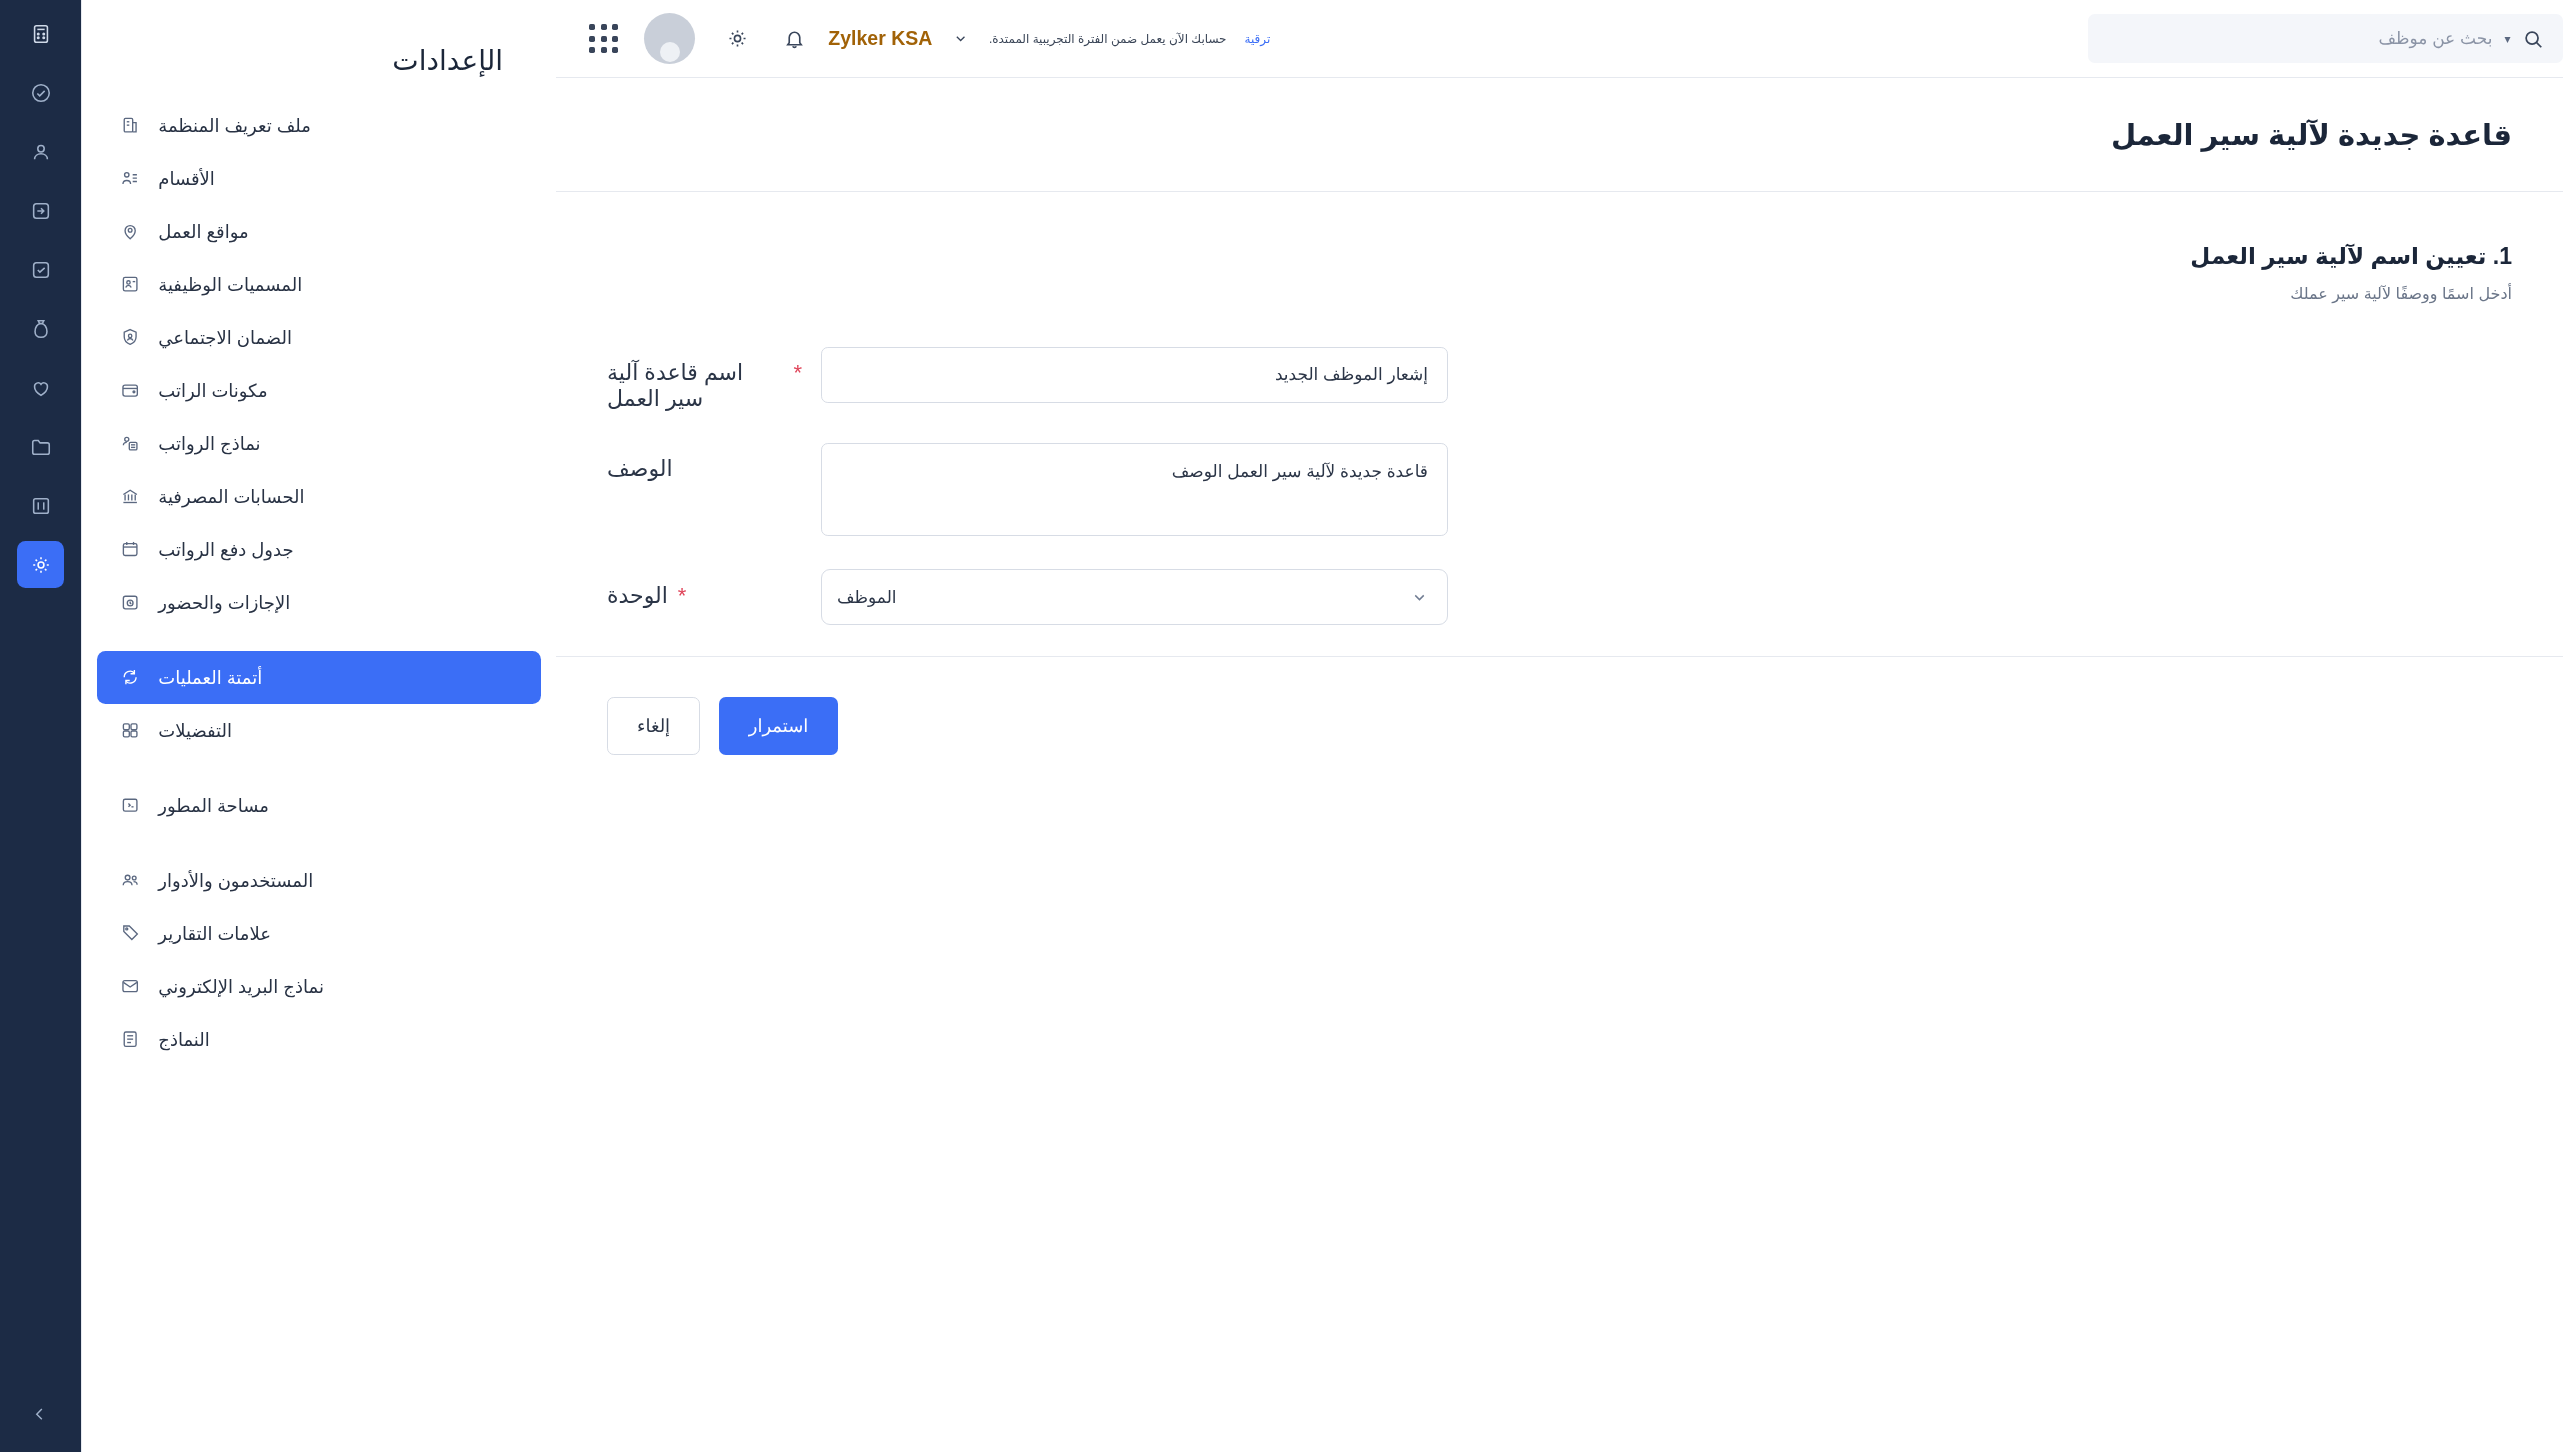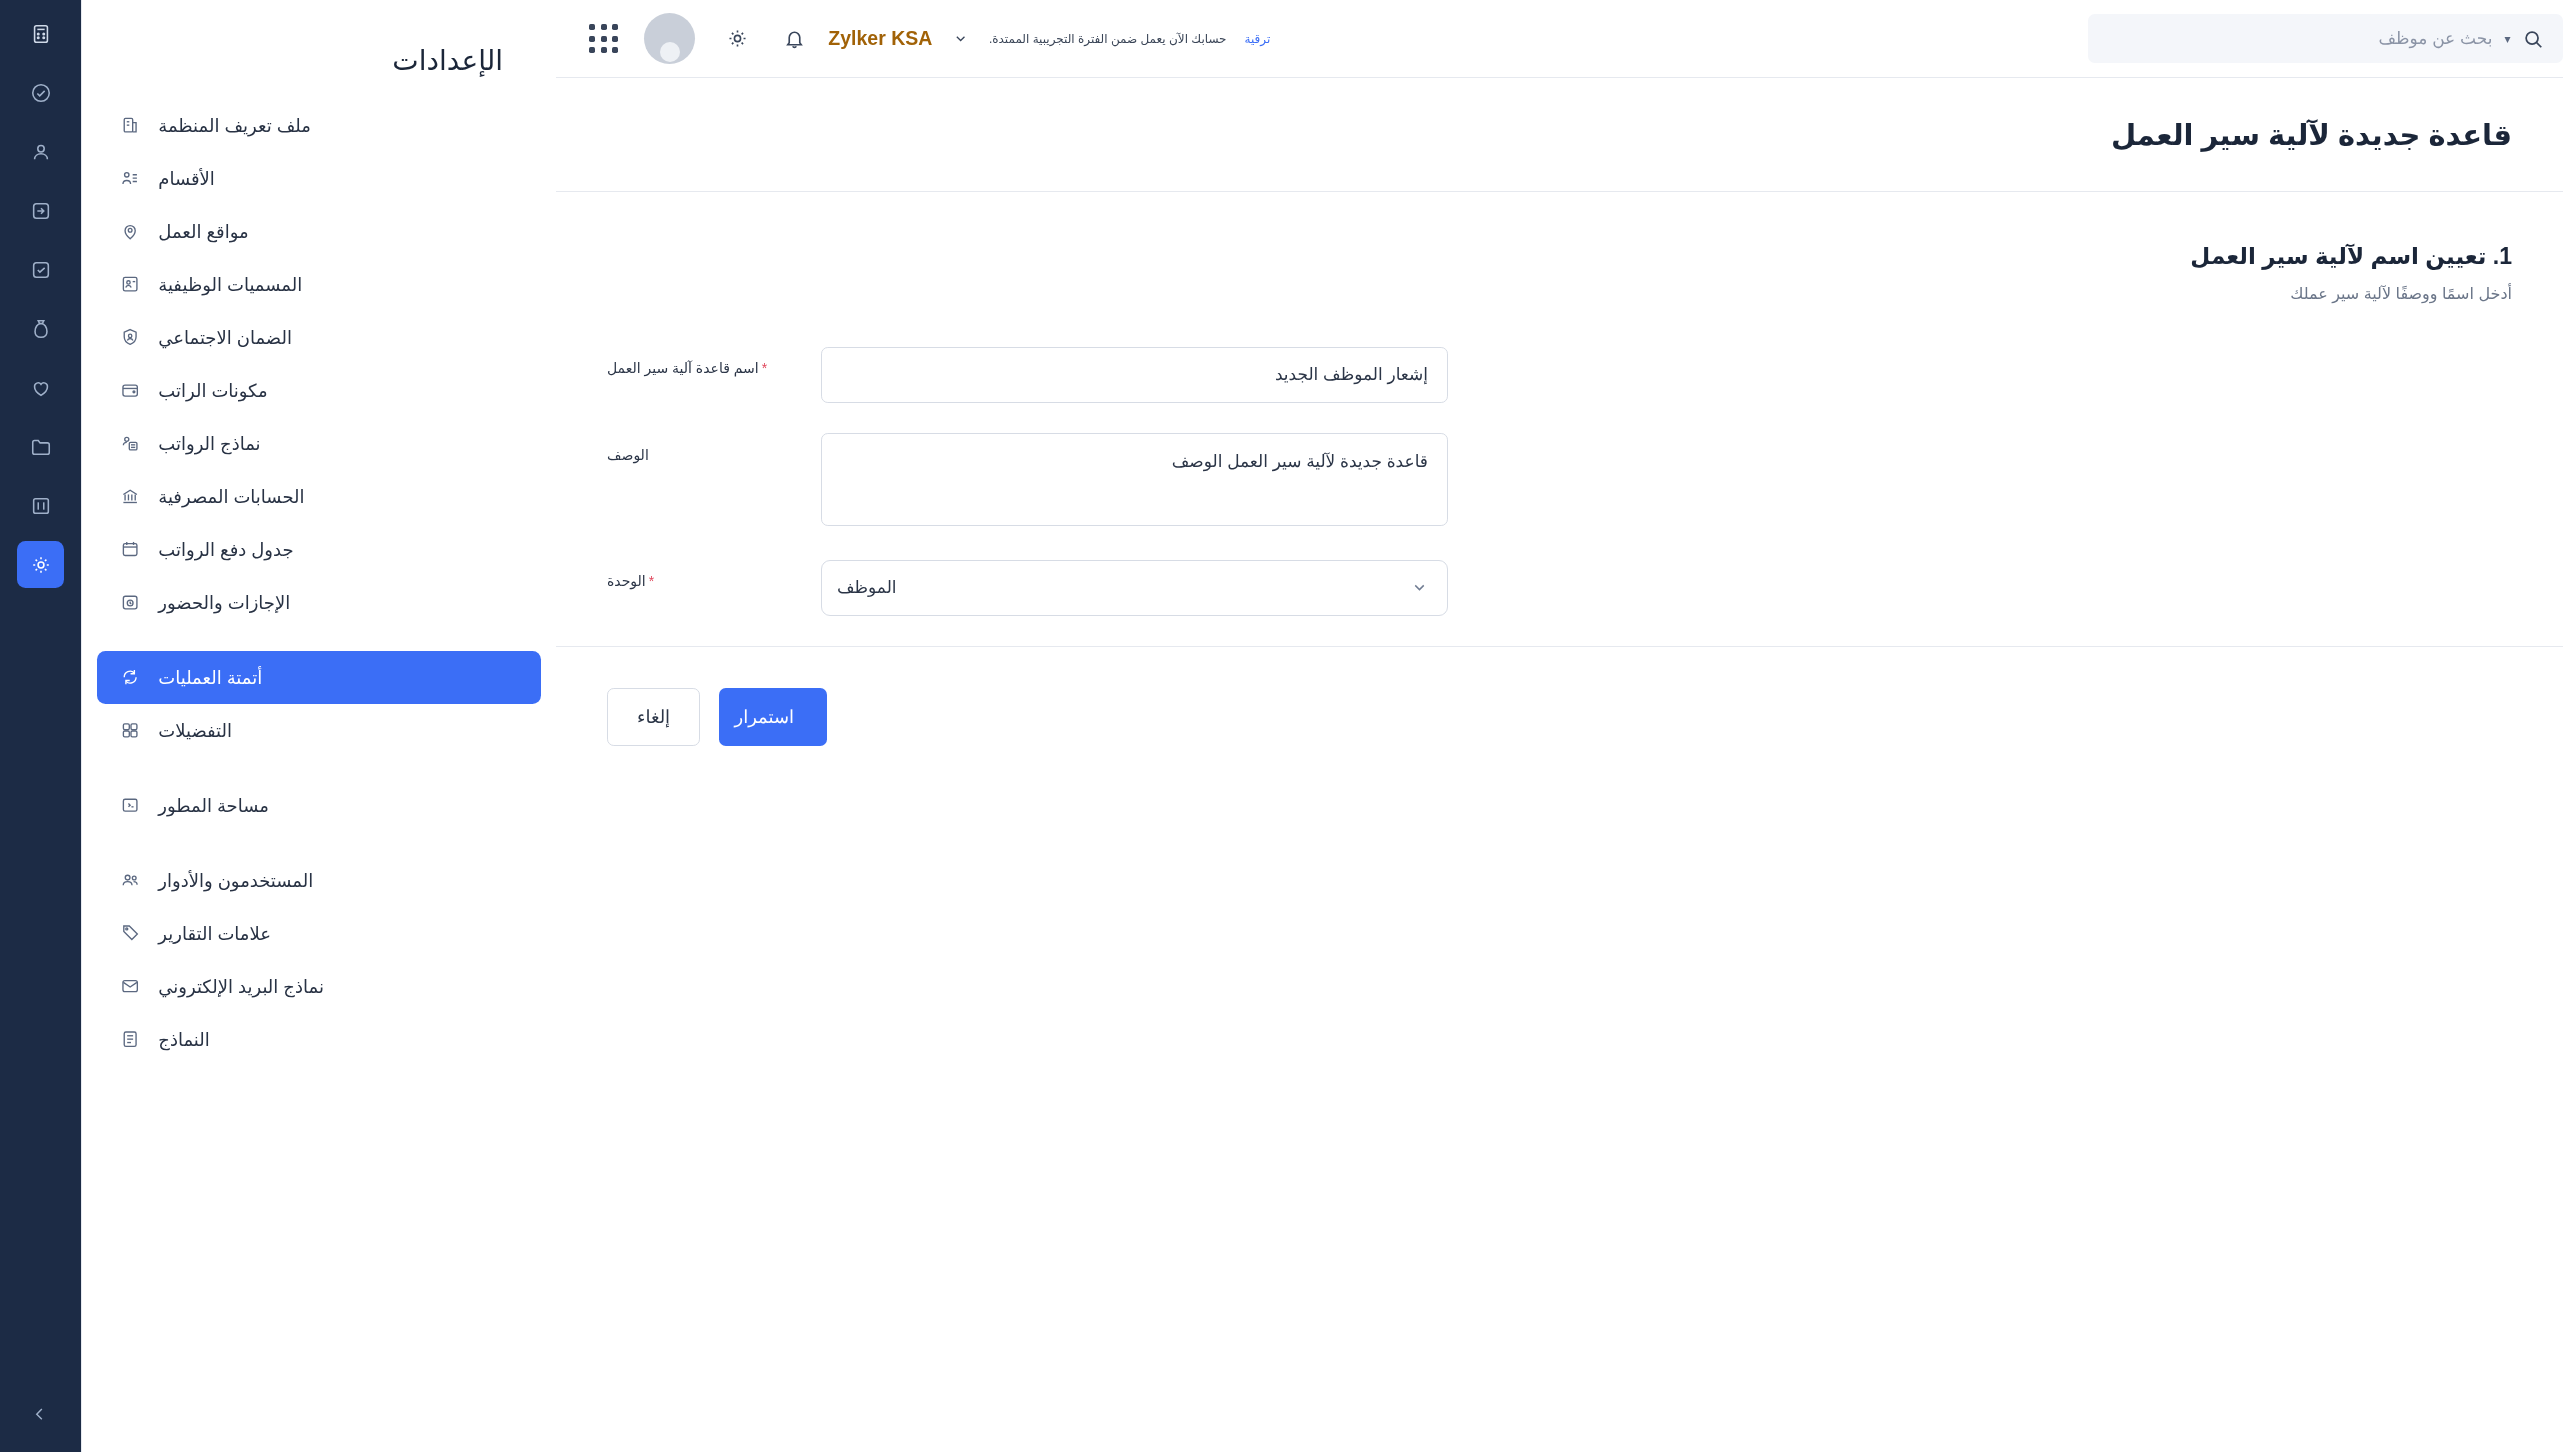--- a/index.html
+++ b/index.html
@@ -135,23 +135,23 @@
   #section-title { font-size: 23px; font-weight: 700; color:#1b2639; text-align: right; }
   #section-sub { font-size: 16px; color:#6b7689; text-align: right; margin-top: 13.6px; }
 
   .form { margin-top: 44px; }
   .form-row {
     display: flex; flex-direction: row; align-items: flex-start;
     justify-content: flex-start; margin-bottom: 30.5px;
   }
   .form-label {
     width: 195px; flex: 0 0 195px; text-align: left;
-    font-size: 14px; color:#2b3547; padding-top: 13.6px;
+    font-size: 22px; color:#2b3547; padding-top: 13.6px;
     order: 2; margin-right: 18.6px;
-    display: flex; flex-direction: row-reverse; justify-content: flex-start; gap: 3px;
+    display: flex; flex-direction: row-reverse; justify-content: flex-start; gap: 10px;
   }
   .req { color: #e0465b; }
   .field { order: 1; width: 627px; flex: 0 0 627px; margin-left: 0; margin-right: 0; }
   .field-spacer { flex: 1 1 auto; order: 0; }
 
   .txt-input {
     width: 100%; height: 56px; border: 0.8px solid #d7dce5; border-radius: 6.8px;
     padding: 0 18.6px; font-size: 17px; color:#2b3547; text-align: right;
     outline: none; background: #fff;
     font-family: "Liberation Sans", sans-serif;
@@ -174,21 +174,21 @@
   .actions {
     display: flex; flex-direction: row; justify-content: flex-start;
     gap: 18.6px; margin-top: 41px; padding-right: 0;
   }
   .btn {
     height: 58px; border-radius: 6.8px; font-size: 18px;
     display: flex; align-items: center; justify-content: center;
     padding: 0 29px; border: 0.8px solid transparent; cursor: pointer;
     font-family: "Liberation Sans", sans-serif;
   }
-  .btn-primary { background: #3b6ef6; color: #fff; min-width: 108px; padding-left: 12px; }
+  .btn-primary { background: #3b6ef6; color: #fff; min-width: 108px; }
   .btn-secondary { background: #fff; color:#2b3547; border-color:#d7dce5; min-width: 85px; }
   .actions-spacer { flex: 1 1 auto; }
 </style>
 </head>
 <body>
 
 <div id="icon-rail">
   <div class="rail-icon">
     <svg viewBox="0 0 24 24">
         <rect x="5" y="3" width="14" height="18" rx="2"></rect>

